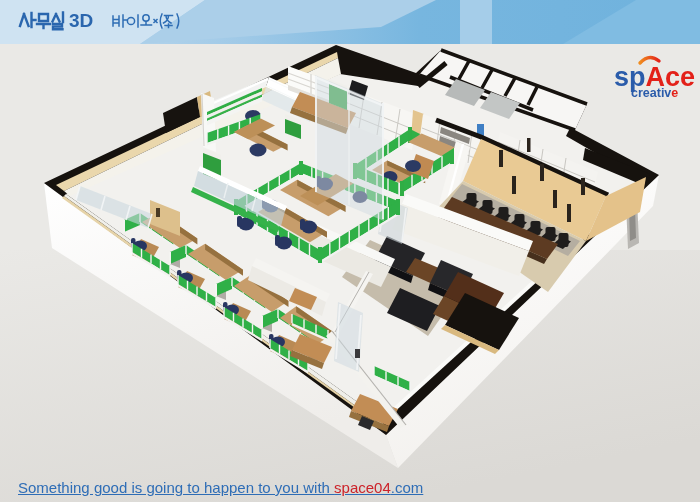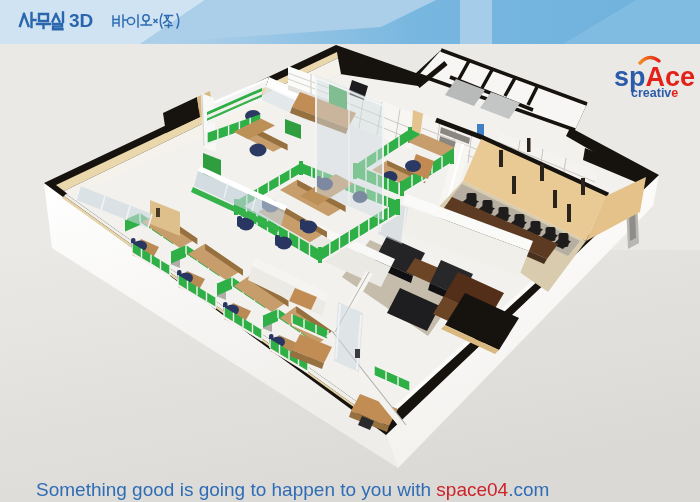--- a/index.html
+++ b/index.html
@@ -524,12 +524,12 @@
     </g>
 <path d="M349,90 L349,205" stroke="#eef1f2" stroke-width="1.6" opacity="0.8"></path>
 
 <polygon points="338.0,302.0 363.0,313.0 359.0,372.0 334.0,361.0" fill="#ccd8df" opacity="0.5"></polygon>
 <g stroke="#f3f5f6" stroke-width="1.8" opacity="0.9">
       <path d="M340,304 L336,359 M361,315 L357,370"></path>
     </g>
 <rect x="355" y="349" width="5" height="9" fill="#3a3a3c"></rect>
 </svg>
 
-<div style="position:absolute;left:36px;top:479px;font-family:'Liberation Sans',sans-serif;font-size:19px;color:#2e6db6;">Something good is going to happen to you with <span style="color:#cc2229">space04</span>.com</div>
+<div style="position:absolute;left:18px;top:479px;font-family:'Liberation Sans',sans-serif;font-size:15px;color:#2e6db6;text-decoration:underline;">Something good is going to happen to you with <span style="color:#cc2229">space04</span>.com</div>
 </body></html>

